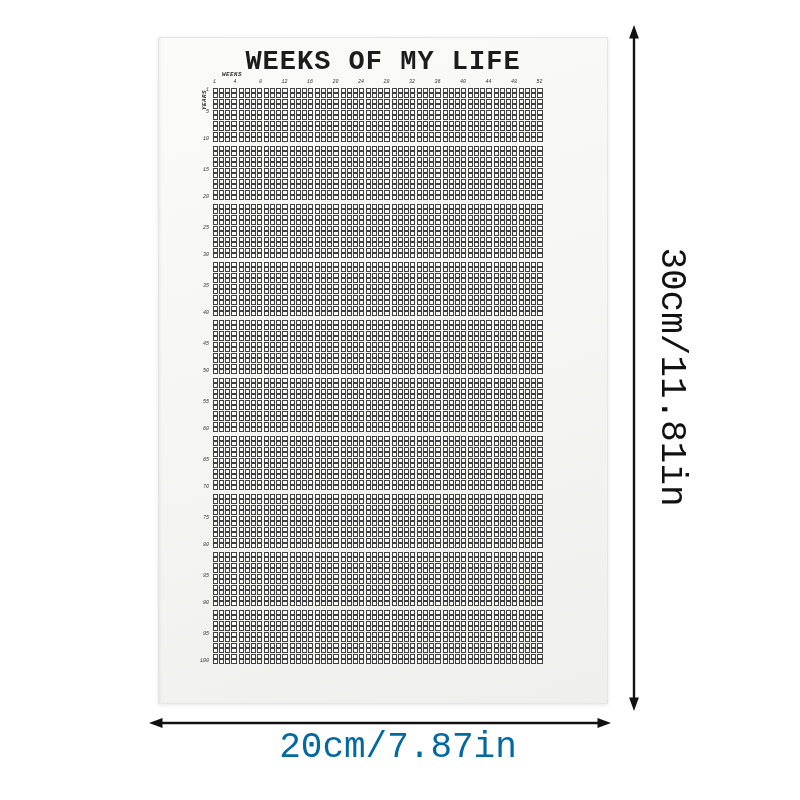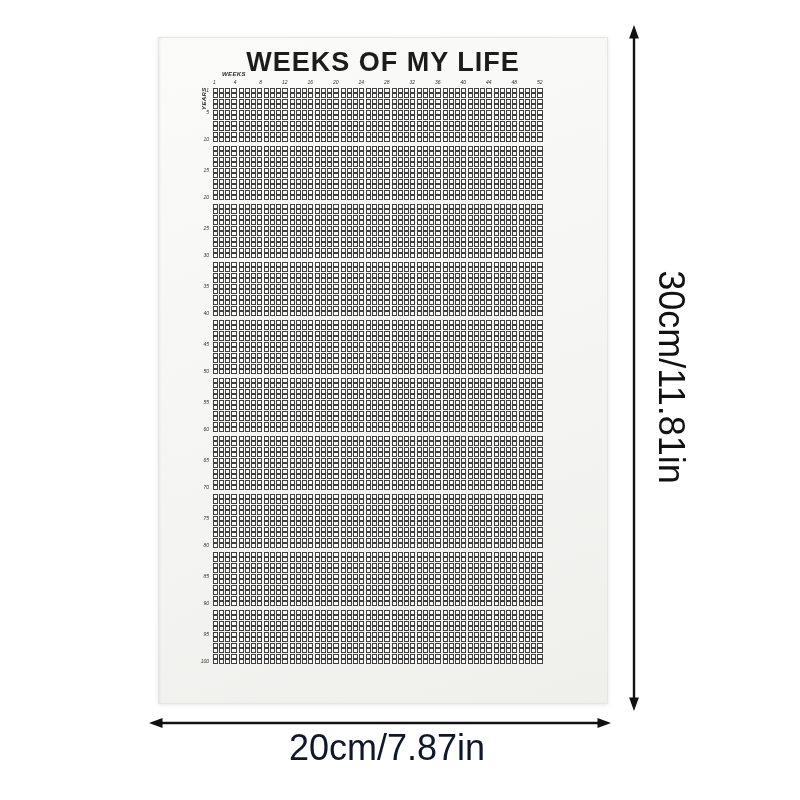--- a/index.html
+++ b/index.html
@@ -1,17 +1,17 @@
 <!DOCTYPE html>
 <html><head>
 <meta charset="utf-8">
 <style>
   html,body{margin:0;padding:0;background:#ffffff;}
   .scene{position:relative;width:800px;height:800px;background:#ffffff;overflow:hidden;
-         font-family:Liberation Sans, sans-serif;}
+         font-family:Liberation Mono, monospace;}
 
   
   .poster{position:absolute;left:158px;top:37px;width:450px;height:667px;box-sizing:border-box;
           background:linear-gradient(160deg,#fbfbfa 0%,#f6f6f4 45%,#efefec 100%);
           border:1px solid #e6e6e3;
           box-shadow:0 1px 4px rgba(0,0,0,0.10), inset 2px 0 4px -3px rgba(0,0,0,0.18);}
   .title{position:absolute;left:0;top:9px;width:100%;text-align:center;
          font-size:27px;font-weight:bold;letter-spacing:1px;color:#1c1c1c;white-space:nowrap;}
 
   .grid-area{position:absolute;left:54px;top:50px;width:330px;height:576px;}
@@ -36,22 +36,22 @@
           column-gap:2px;row-gap:4px;}
   .block{display:grid;grid-template-columns:repeat(4,1fr);grid-template-rows:repeat(10,1fr);
          column-gap:0.9px;row-gap:0.8px;}
   .cell{box-sizing:border-box;border:0.7px solid #414141;background:#fcfcfb;}
 
   
   .v-arrow{position:absolute;left:627px;top:25px;}
   .h-arrow{position:absolute;left:149px;top:716px;}
   .v-label{position:absolute;left:671px;top:377px;transform:translate(-50%,-50%) rotate(90deg);
            font-size:36px;color:#111;white-space:nowrap;}
-  .h-label{position:absolute;left:387px;top:727px;transform:translateX(-50%);
-           font-size:36px;color:#0f172a;white-space:nowrap;}
+  .h-label{position:absolute;left:398px;top:727px;transform:translateX(-50%);
+           font-size:36px;color:#0369a1;white-space:nowrap;}
 </style>
 </head>
 <body>
 
 <div class="scene">
 
   <div class="poster">
     <div class="title">WEEKS OF MY LIFE</div>
 
     <div class="grid-area">

